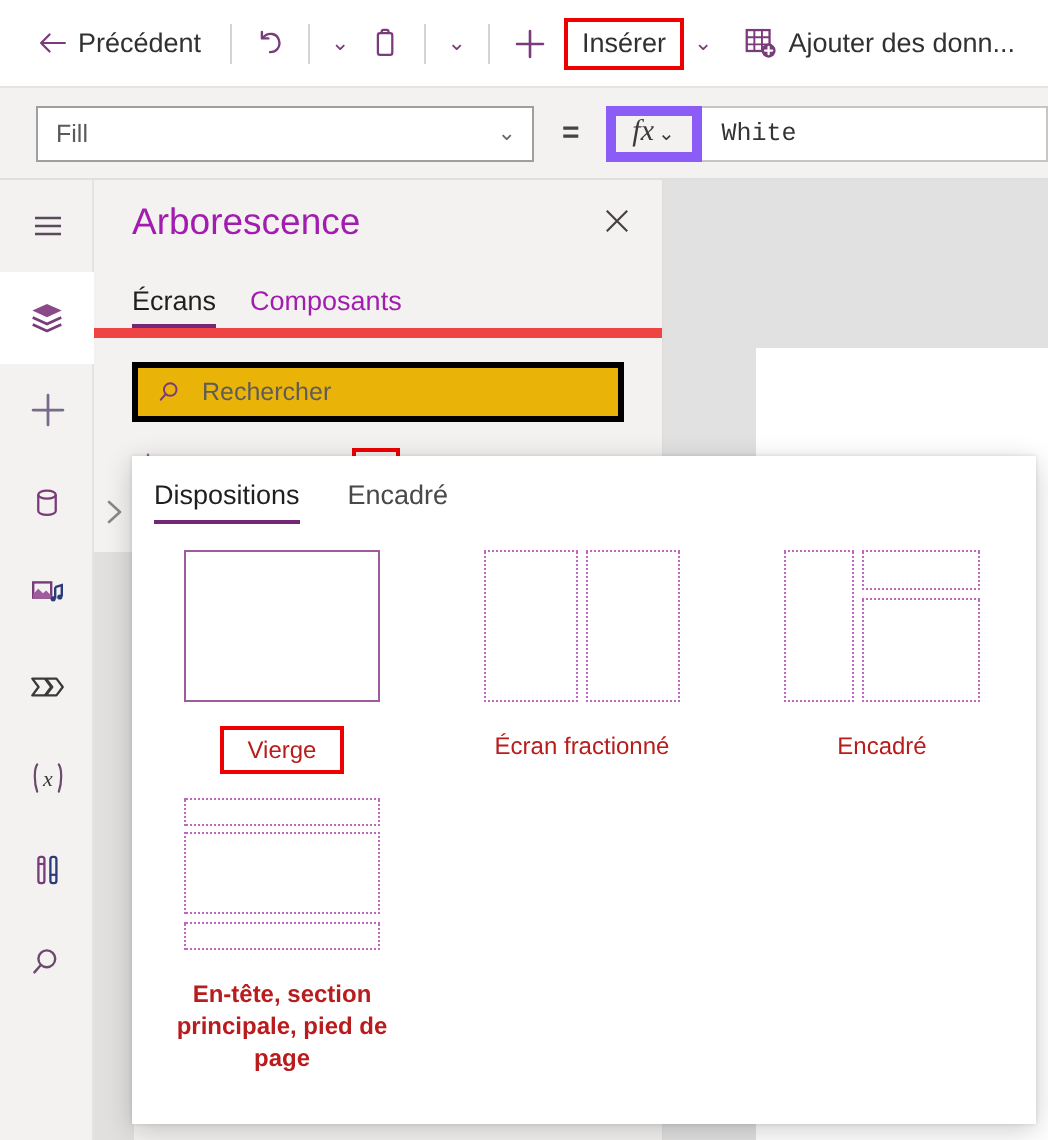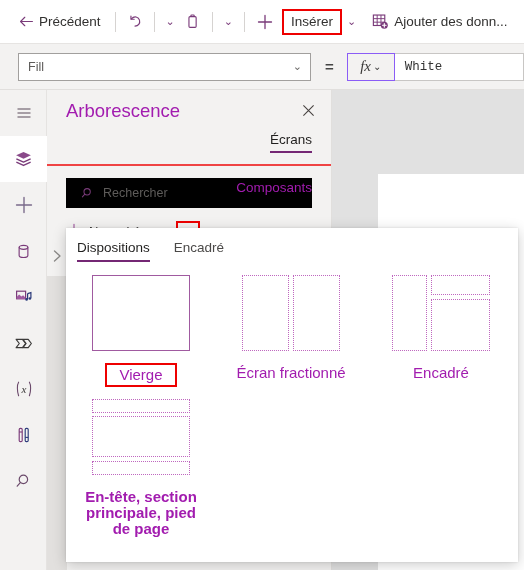--- a/index.html
+++ b/index.html
@@ -68,21 +68,21 @@
     left: 0; top: 44px;
     width: 524px; height: 46px;
     background: #f3f2f1;
     box-sizing: border-box;
     display: flex;
     align-items: center;
     border-bottom: 1px solid #e1dfdd;
   }
   .prop-select {
     margin-left: 18px;
-    width: 293px;
+    width: 249px;
     height: 28px;
     background: #ffffff;
     border: 1px solid #a19f9d;
     box-sizing: border-box;
     display: flex;
     align-items: center;
     justify-content: space-between;
     padding: 0 8px 0 9px;
     font-size: 12.5px;
     color: #5c5a58;
@@ -91,21 +91,21 @@
   .eq {
     margin: 0 13px 0 14px;
     font-size: 15px;
     color: #444;
     font-weight: 600;
   }
   .fx-box {
     width: 48px;
     height: 28px;
     background: #f3f2f1;
-    border: 1px solid #8b5cf6;
+    border: 5px solid #8b5cf6;
     box-sizing: border-box;
     display: flex;
     align-items: center;
     justify-content: center;
     gap: 2px;
     color: #3b3a39;
     text-align: center;
   }
   .fx-box .fx { font-family: "Liberation Serif", serif; font-style: italic; font-size: 15px; }
   .fx-box .cv { font-size: 10px; }
@@ -160,46 +160,45 @@
     padding: 0 16px 0 19px;
   }
   .tp-title {
     font-size: 18.5px;
     color: #a21caf;
     font-weight: 400;
   }
   .tp-close { color: #46413f; font-size: 14px; line-height: 1; }
   .tp-tabs {
     display: flex;
-    gap: 27px;
+    gap: 17px;
     padding: 0 19px;
     height: 32px;
     align-items: flex-end;
-    border-bottom: 2px solid #ef4444;
-    flex-direction: column;
+    border-bottom: 5px solid #ef4444;
   }
   .tp-tab {
     font-size: 13.5px;
     color: #a21caf;
     padding-bottom: 6px;
     position: relative;
   }
   .tp-tab.active { color: #201f1e; }
   .tp-tab.active::after {
     content: "";
     position: absolute;
     left: 0; right: 0; bottom: 0;
     height: 2px;
     background: #742774;
   }
   .tp-search {
     margin: 12px 19px 0 19px;
     height: 30px;
-    background: #000000;
-    border: 5px solid #000000;
+    background: #eab308;
+    border: 3px solid #000000;
     box-sizing: border-box;
     display: flex;
     align-items: center;
     padding-left: 10px;
     gap: 8px;
   }
   .tp-search .ph { font-size: 12.5px; color: #5e5c5a; }
   .tp-new {
     margin: 10px 0 0 19px;
     display: flex;
@@ -297,22 +296,22 @@
     border: 1px solid #a05aa0;
     background: #ffffff;
   }
   .lb {
     position: absolute;
     border: 1.6px dotted #bf67bf;
     box-sizing: border-box;
   }
   .caption {
     margin-top: 12px;
-    font-size: 15px;
-    color: #a21caf;
+    font-size: 12px;
+    color: #b91c1c;
     text-align: center;
     line-height: 16px;
     padding: 2px 8px;
     box-sizing: border-box;
   }
   .caption.boxed {
     padding: 2px 12px;
   }
 </style>
 </head>

